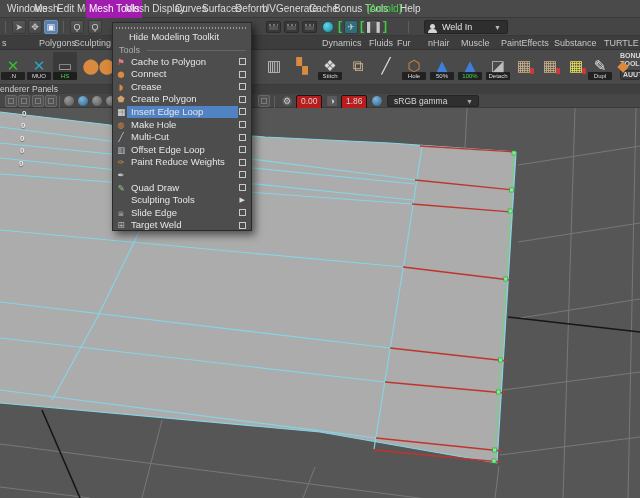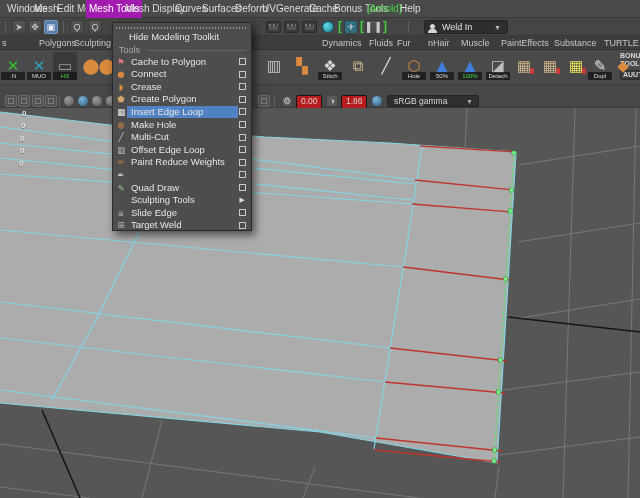--- a/index.html
+++ b/index.html
@@ -205,20 +205,24 @@
       </div>
       <div class="shelf-ico" style="left: 588px; background: transparent;">
         <div class="glyph" style="color: rgb(224, 224, 224);">✎</div>
         <div class="slabel">Dupl</div>
       </div>
       <div class="shelf-ico" style="left: 611px; background: transparent;">
         <div class="glyph" style="color: rgb(217, 138, 63);">◆</div>
       </div>
     </div>
 
+  <div class="panelmenu">
+      <div class="pm" style="left: 0px;">enderer</div>
+      <div class="pm" style="left: 32px;">Panels</div>
+    </div>
 
   <div class="paneltool">
     <div class="pt-sq" style="left:5px"></div>
     <div class="pt-sq" style="left:18px"></div>
     <div class="pt-sq" style="left:32px"></div>
     <div class="pt-sq" style="left:45px"></div>
     <div class="sb-sep" style="left:59px;top:2px"></div>
     <div class="pt-ci" style="left:63px"></div>
     <div class="pt-ci blue" style="left:77px"></div>
     <div class="pt-ci" style="left:91px"></div>

